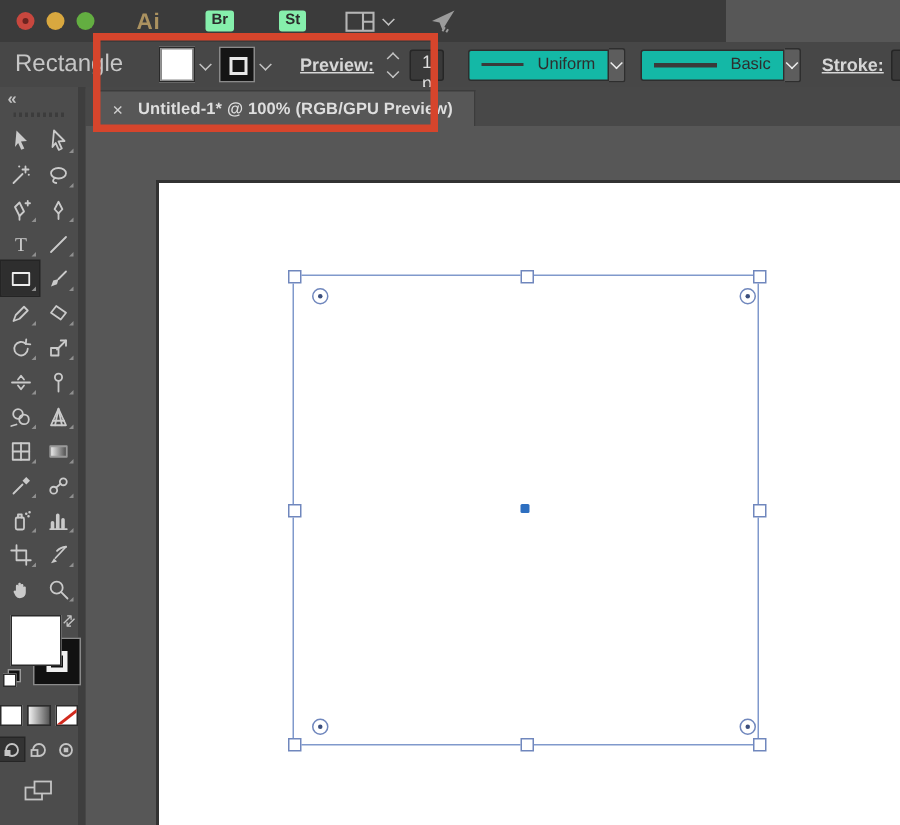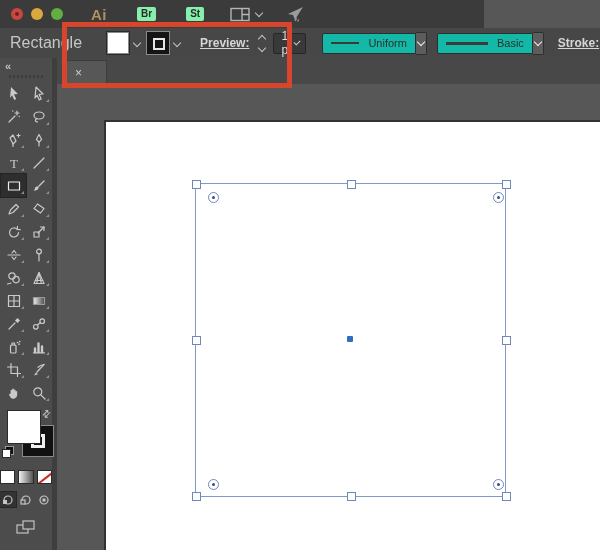--- a/index.html
+++ b/index.html
@@ -31,21 +31,21 @@
   .swatch-wrap{display:flex;align-items:center;margin-left:24px;}
   .fill-swatch{width:22px;height:22px;background:#fff;border:1px solid #2a2a2a;box-shadow:inset 0 0 0 1px #8a8a8a;}
   .stroke-swatch{width:22px;height:22px;background:#151515;border:1px solid #8a8a8a;position:relative;}
   .stroke-swatch::after{content:"";position:absolute;left:6px;top:6px;width:8px;height:8px;
         border:2px solid #e8e8e8;background:#151515;}
   .sw-chev{margin:0 6px 0 4px;}
   .link-label{text-decoration:underline;color:#d6d6d6;font-weight:bold;margin-left:14px;}
   .stepper{display:flex;flex-direction:column;align-items:center;margin-left:8px;gap:3px;}
   .dark-field{display:flex;align-items:center;justify-content:space-between;background:#393939;
               border:1px solid #262626;border-radius:2px;color:#ddd;height:19px;padding:0 4px 0 7px;margin-left:6px;}
-  .field-strokeweight{width:52px;}
+  .field-strokeweight{width:52px;flex-direction:column;}
   .field-opacity{width:44px;margin-left:5px;}
   .light-dd{display:flex;align-items:center;background:#14b8a6;border:1px solid #2e2e2e;
             border-radius:2px 0 0 2px;color:#2e2e2e;height:19px;padding:0 8px;font-size:11px;}
   .light-dd .preview-line{width:28px;height:2px;background:#3a3a3a;margin-right:9px;}
   .dd-chevbtn{width:17px;height:21px;background:#5d5d5d;border:1px solid #2e2e2e;border-left:none;
               border-radius:0 2px 2px 0;display:flex;align-items:center;justify-content:center;}
   .dd-chevbtn .chev{border-color:#eee;}
   .profile-uniform{margin-left:16px;}
   .brush-basic{margin-left:10px;text-align:right;}
   .brush-basic .preview-line{width:42px;height:3px;}
@@ -166,20 +166,21 @@
     <span class="link-label opacity-label">Stroke:</span>
     <span class="dark-field field-opacity">
       <span>100%</span>
     </span>
 
   </div>
 
   <div class="tabbar">
     <div class="tab">
       <span class="tab-close">×</span>
+      <span class="tab-title">Untitled-1* @ 100% (RGB/GPU Preview)</span>
     </div>
   </div>
 
   <div class="toolbar">
     <div class="tb-collapse">«</div>
     <div class="tb-grip"></div>
     <div class="tool-grid">
       <div class="ti">
         <svg width="16" height="16" viewBox="0 0 16 16">
             <path d="M5 1l7 7-4 .3 2.2 4.7-2 .9-2.1-4.6L4 12z" fill="#cacaca" stroke="none"></path>

